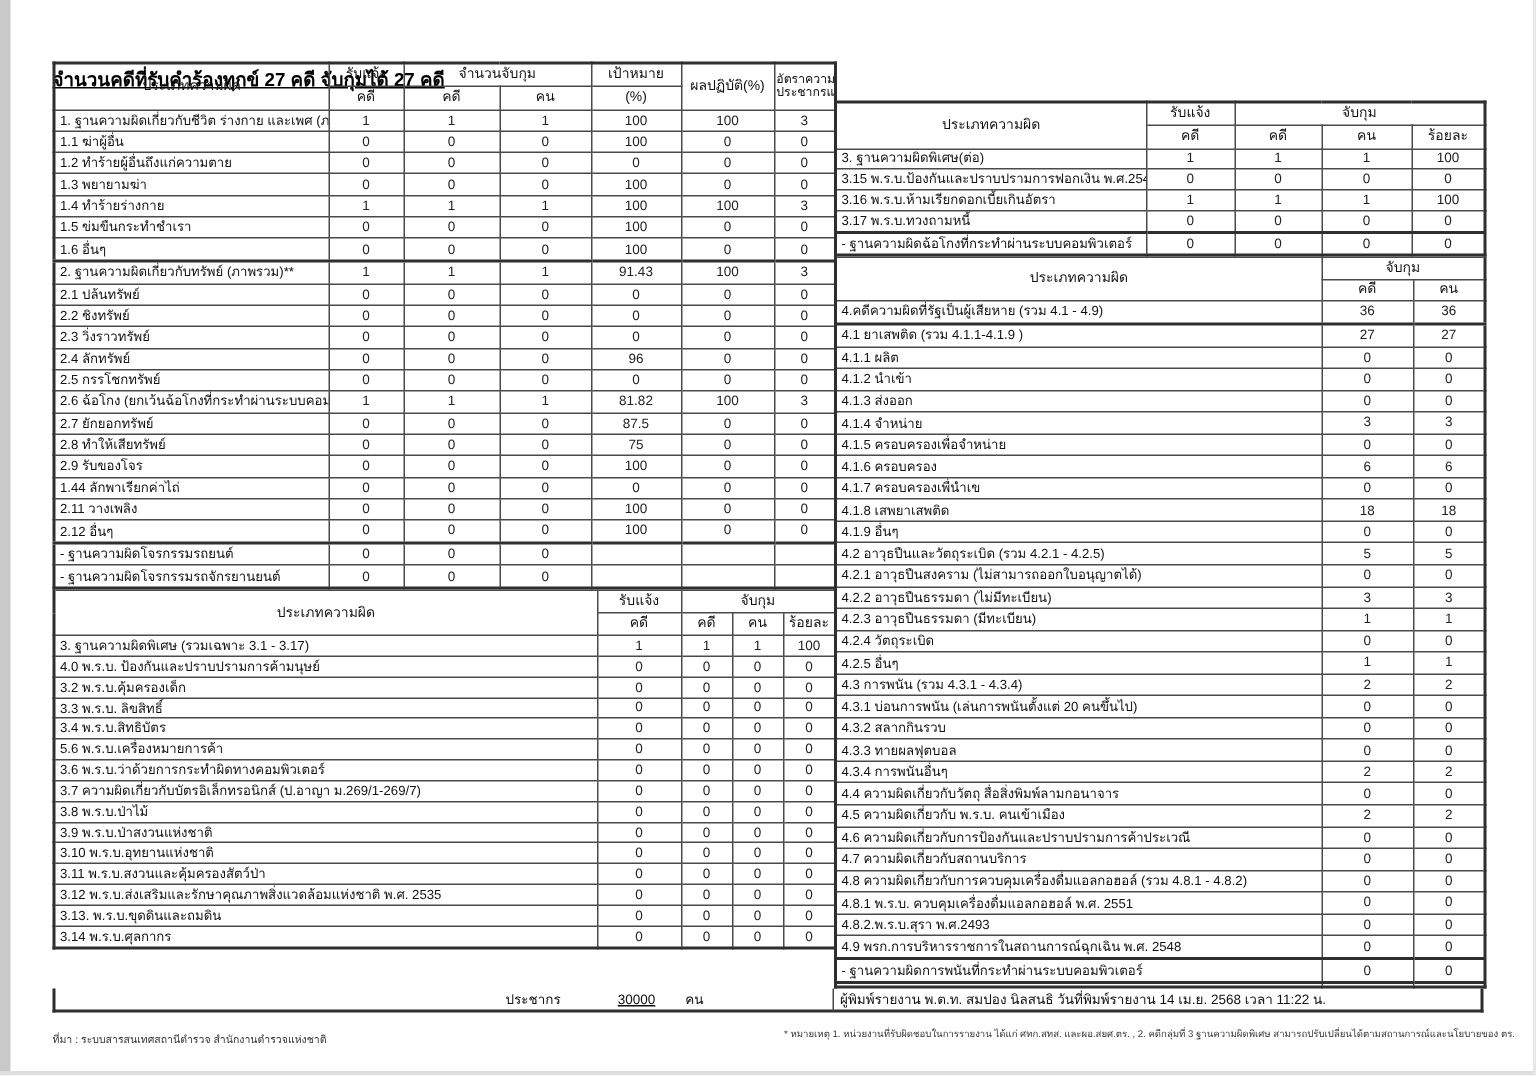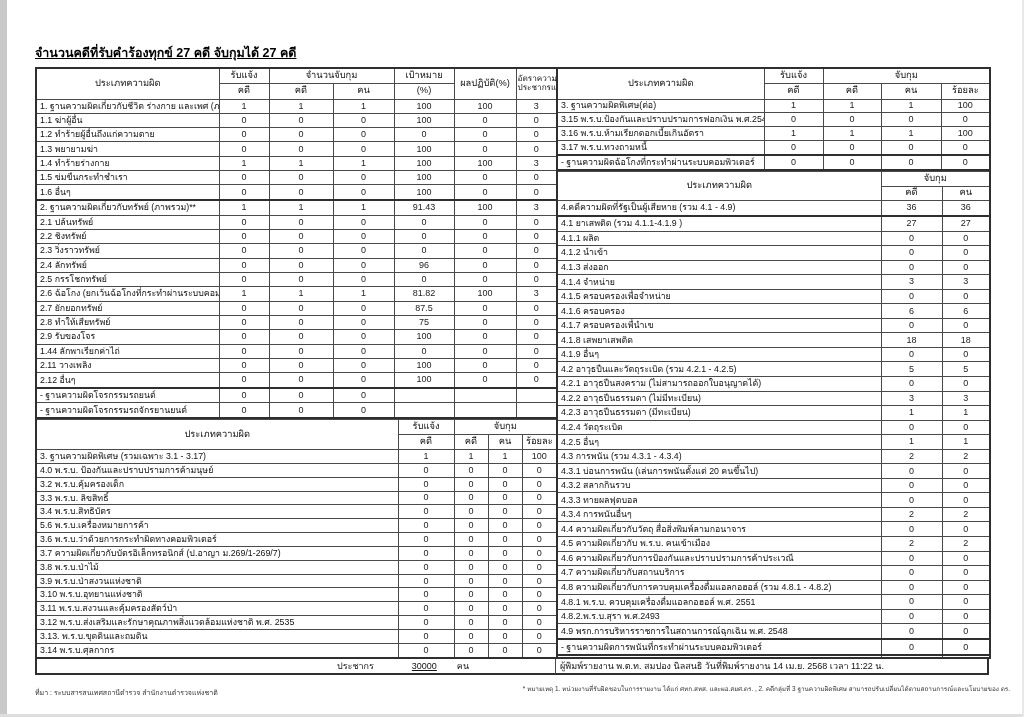--- a/index.html
+++ b/index.html
@@ -42,21 +42,21 @@
 
   #t-lp1 { height:352px; } #t-lp1 thead tr { height:15.5px; }
   #t-lp2 { height:240px; border-top-width:1px; } #t-lp2 thead tr { height:15px; }
   #t-rp1 { height:104px; } #t-rp1 thead tr { height:15.5px; }
   #t-rp2 { height:488px; border-top-width:1px; } #t-rp2 thead tr { height:14.5px; }
 
   .bottom-bar {
     height:15px; flex:1; border:2px solid #2f2f2f; border-top:none;
     display:flex; align-items:center; font-size:9px; color:#111; overflow:hidden; white-space:nowrap;
   }
-  .bottom-bar.left-bar  { border-right:1px solid #4a4a4a; }
+  .bottom-bar.left-bar  { border-right:1px solid #4a4a4a;margin-top:26px; }
   .bottom-bar.right-bar { border-left:none; padding-left:4px; }
   .pop-label { margin-left:300px; }
   .pop-value { margin-left:38px;text-decoration:underline; }
   .pop-unit  { margin-left:20px; }
 
   .footer-source {
     position:absolute; left:35px; top:687px; font-size:7px; color:#333;
   }
   .footer-note {
     position:absolute; right:14px; top:684px; font-size:6.4px; color:#333; text-align:right;

